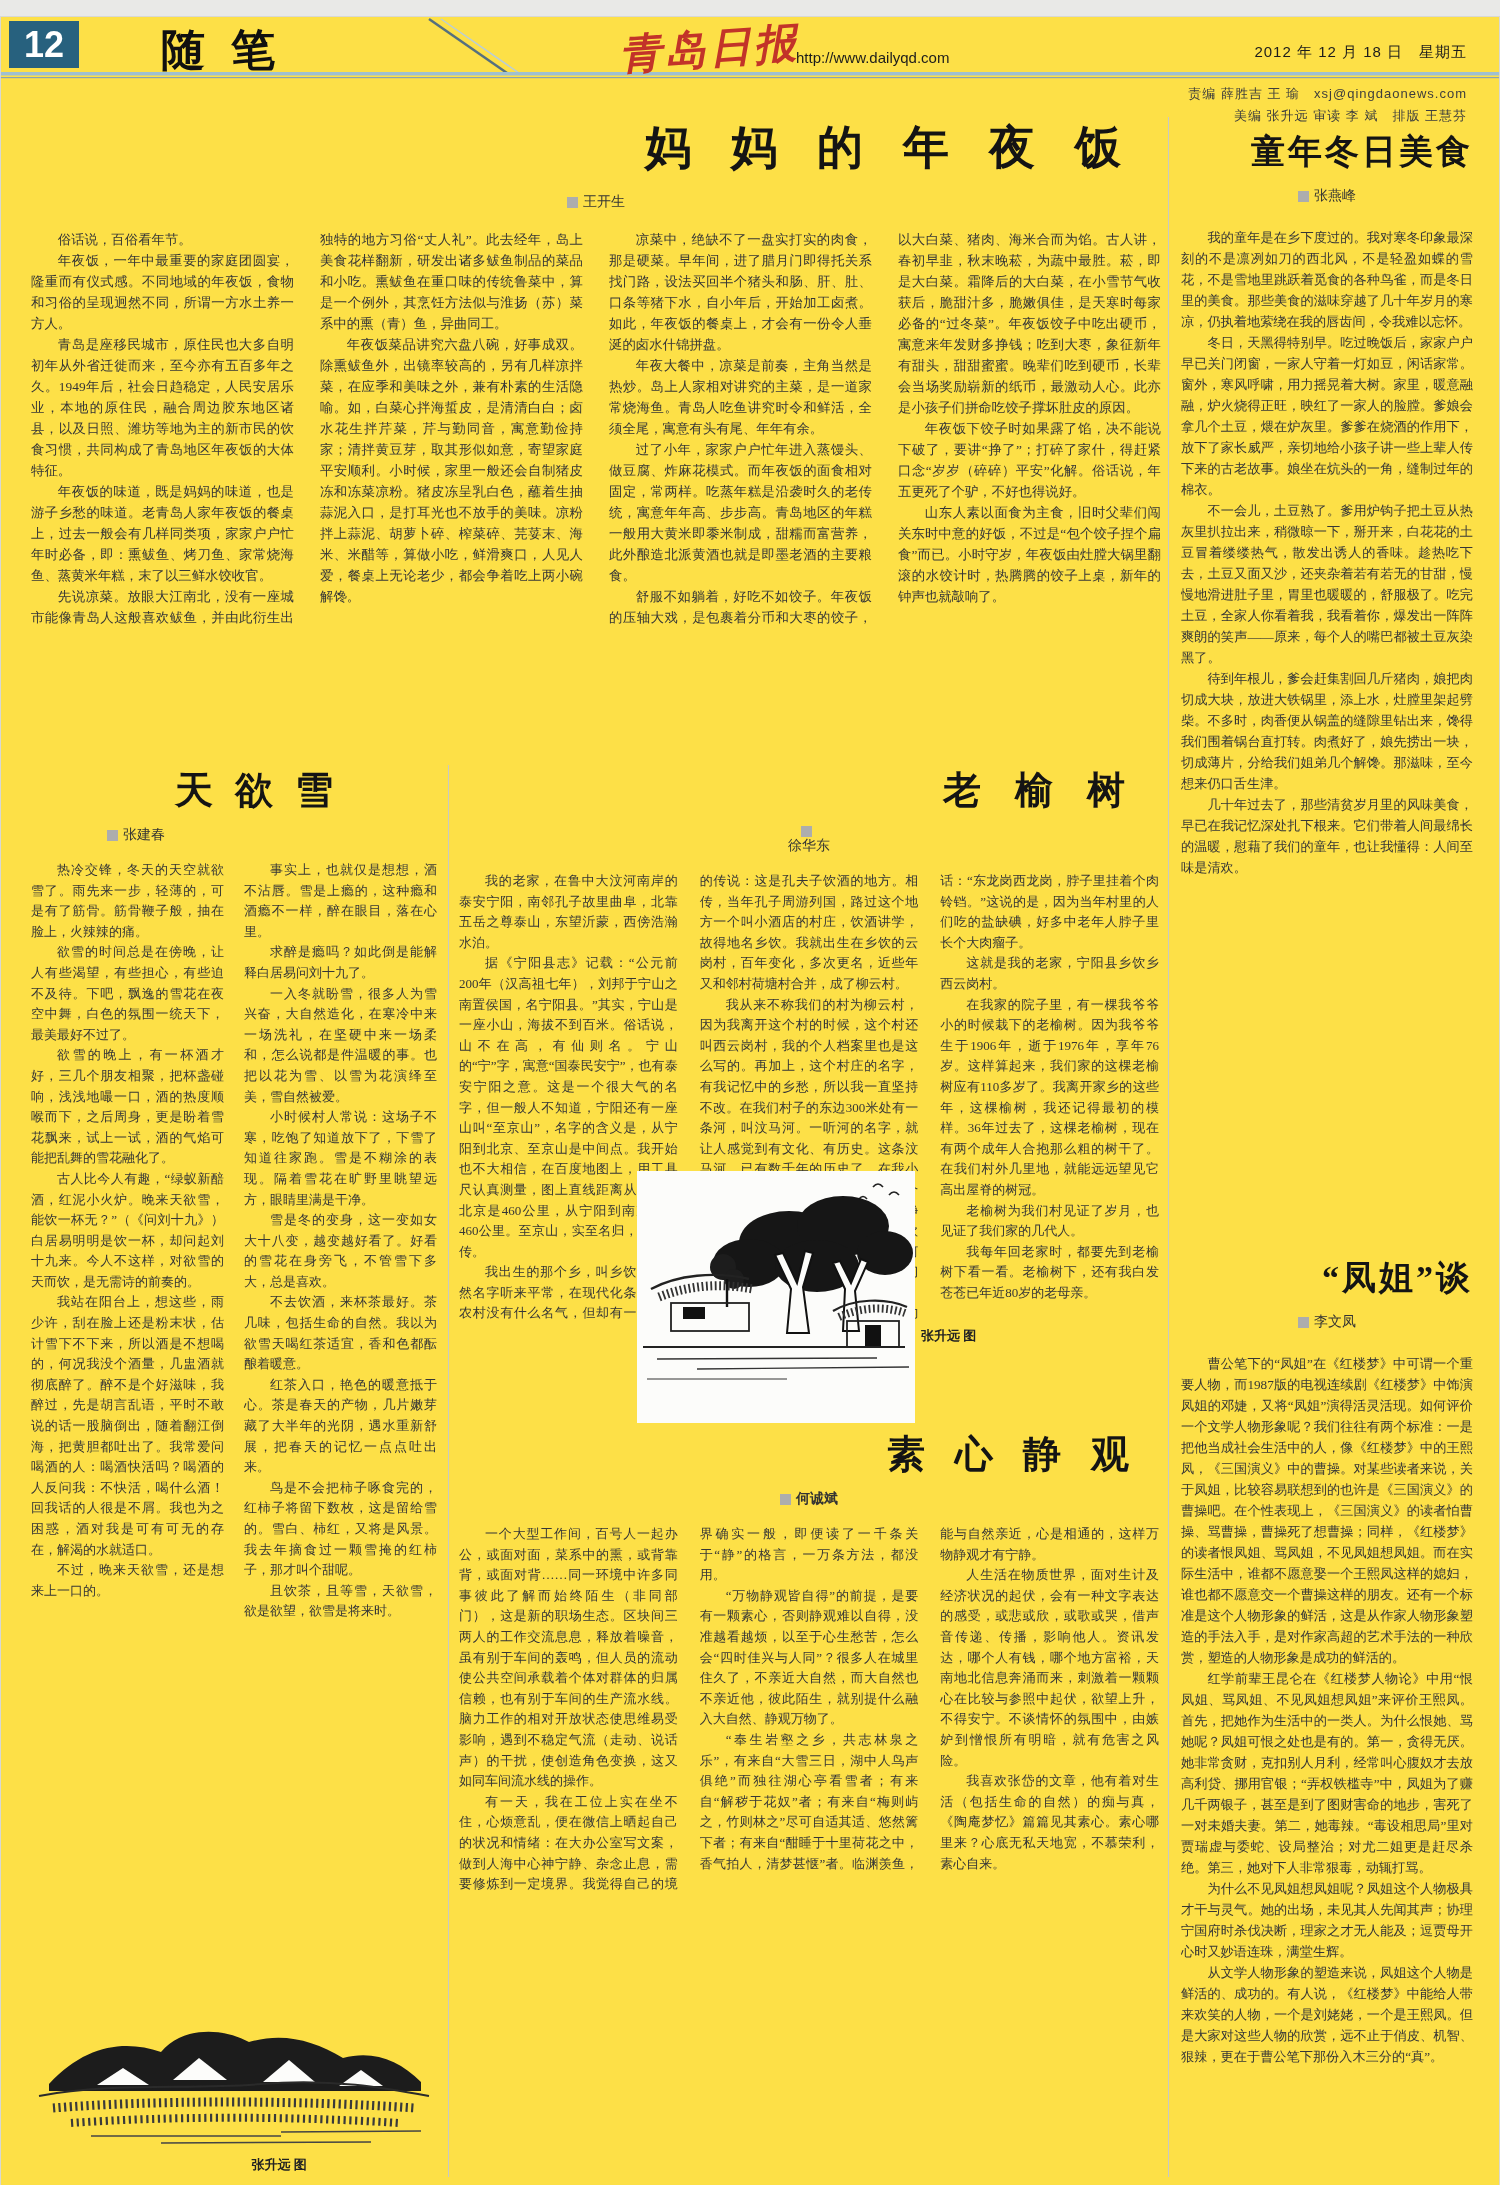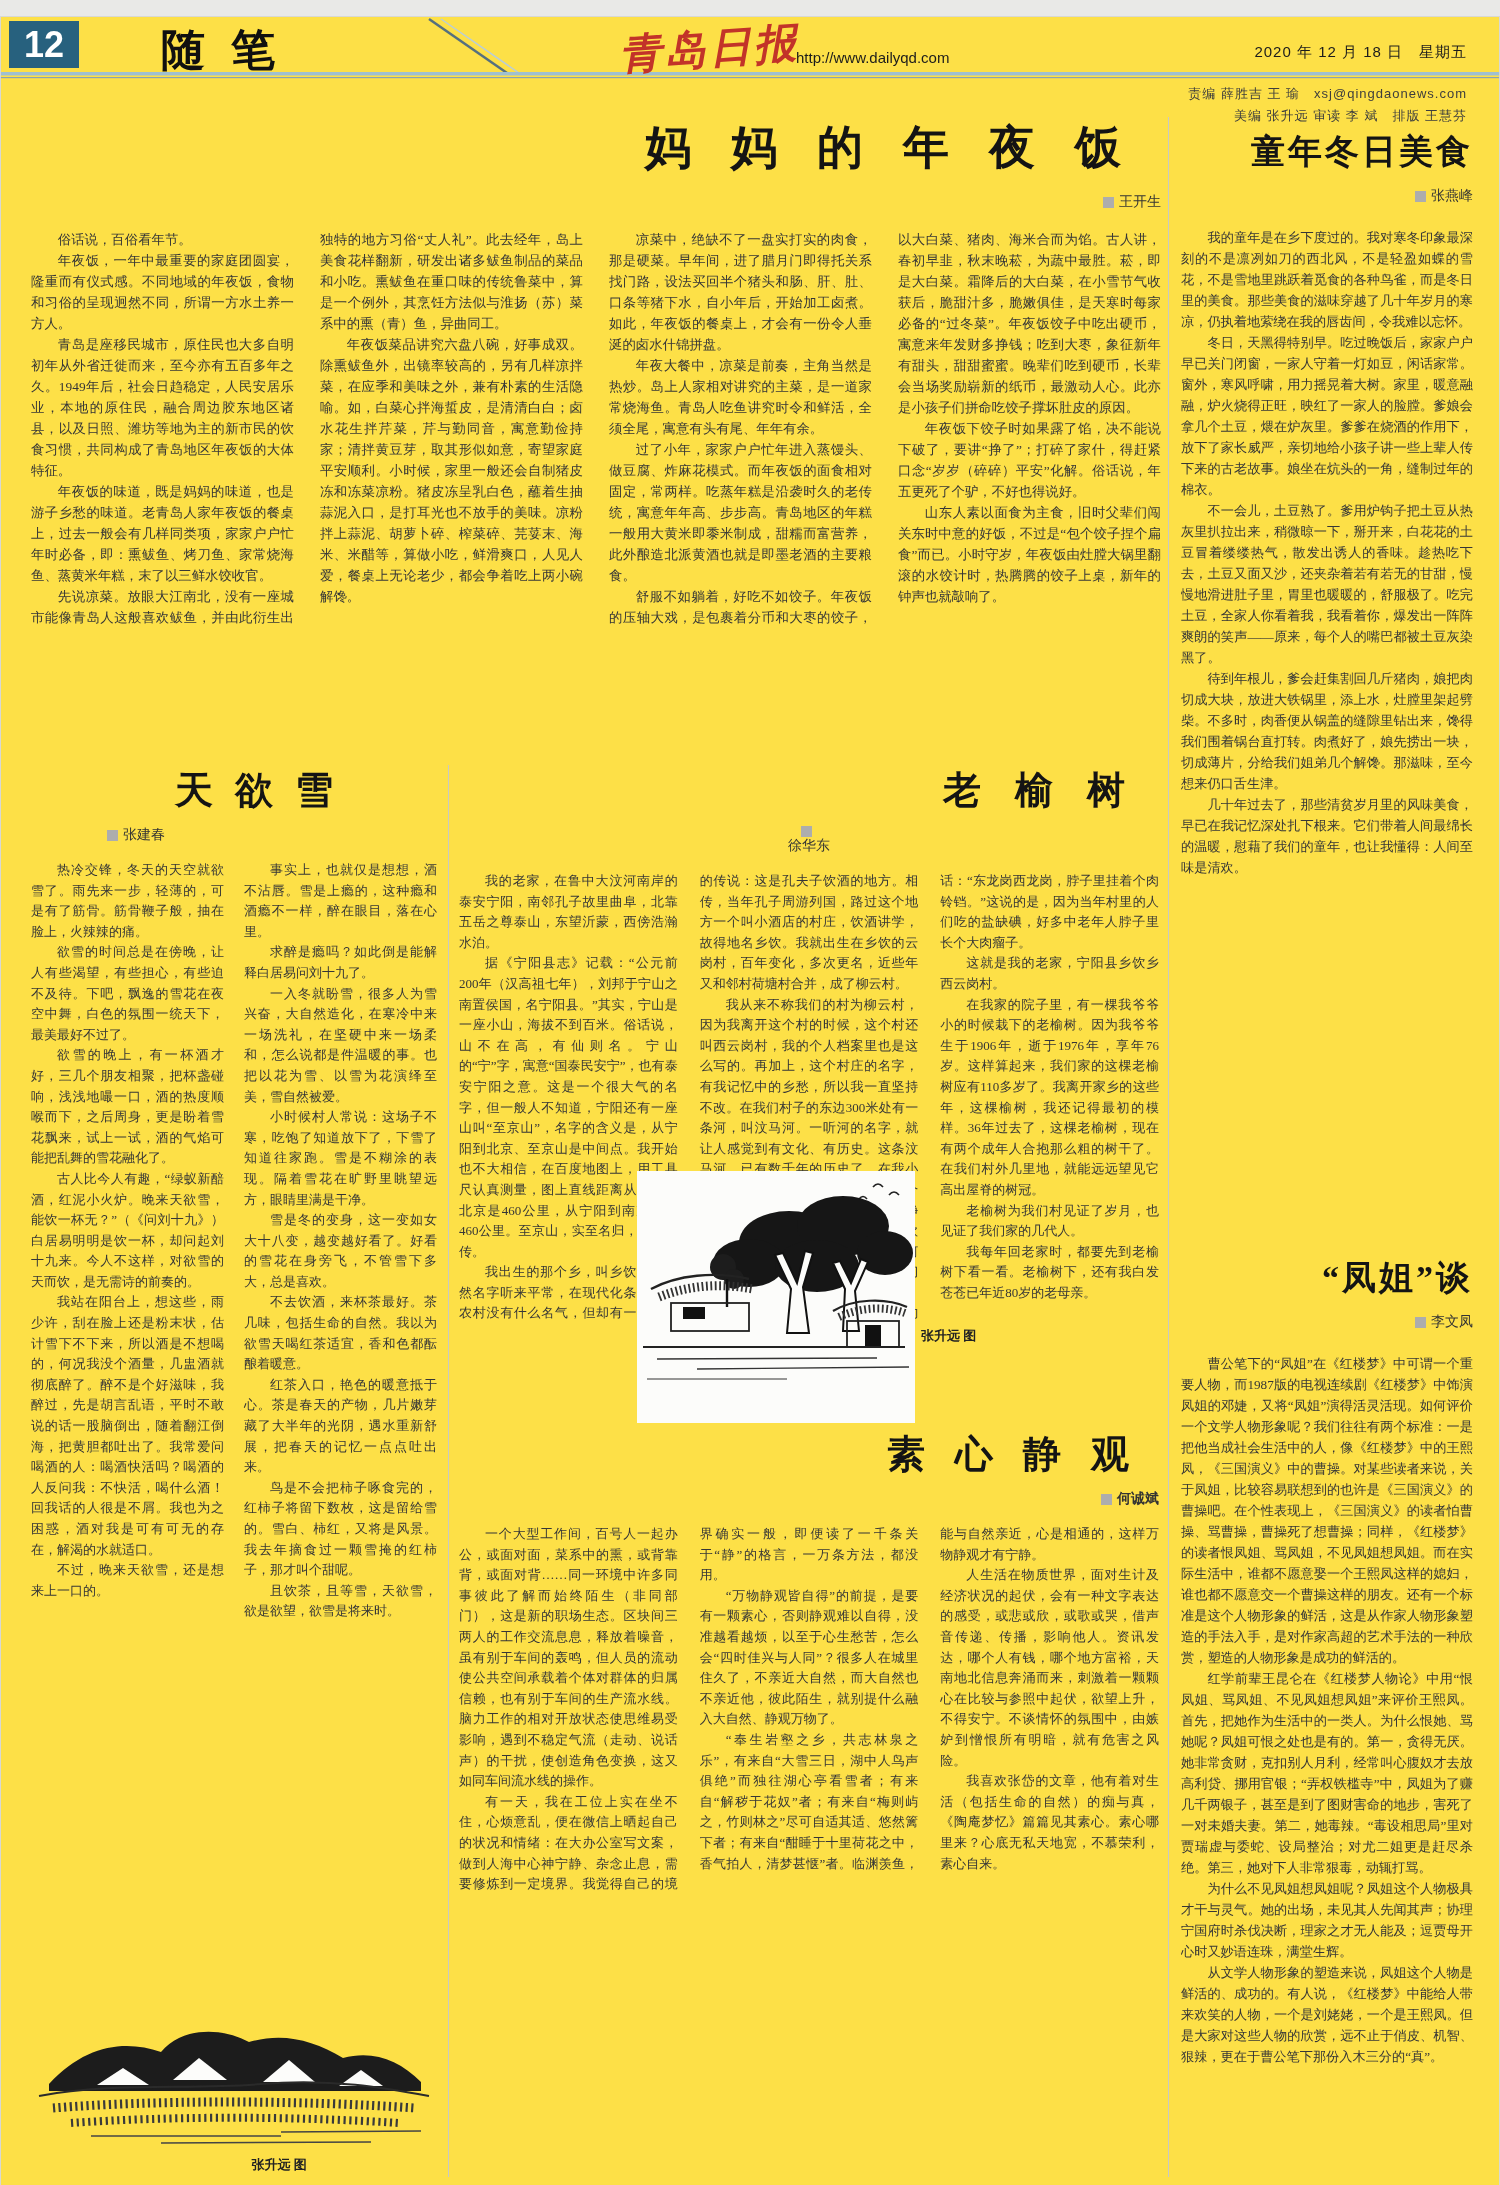--- a/index.html
+++ b/index.html
@@ -18,21 +18,21 @@
            font-size:15px;color:#1c1c1c;}
   .issue-date{position:absolute;right:32px;top:26px;font-family:"Liberation Sans", sans-serif;
            font-size:15px;color:#1c1c1c;letter-spacing:1px;}
   .editors{position:absolute;right:32px;text-align:right;font-family:"Liberation Sans", sans-serif;
            font-size:13px;color:#3d3d3d;letter-spacing:1px;}
   .editors.l1{top:68px;} .editors.l2{top:90px;}
   .hdr-svg{position:absolute;left:0;top:0;}
   
   .art-title{font-weight:900;color:#141414;text-align:right;white-space:nowrap;}
   .byline{font-size:14px;color:#333;display:flex;align-items:center;}
-  .byline.center{justify-content:flex-end;}
+  .byline.center{justify-content:center;}
   .byline .sq{width:11px;height:11px;background:#adadad;display:inline-block;margin-right:5px;}
   .cols{text-align:justify;overflow:hidden;}
   .cols p{margin:0;text-indent:2em;}
   
   .a-main{position:absolute;left:30px;top:100px;width:1130px;}
   .a-main .art-title{font-size:46px;letter-spacing:40px;padding-left:40px;}
   .a-main .byline{margin-top:14px;}
   .a-main .cols{margin-top:18px;column-count:4;column-gap:26px;height:505px;
                 font-size:13.4px;line-height:21px;}
   
@@ -80,21 +80,21 @@
   <svg class="hdr-svg" width="1500" height="70">
     <line x1="428" y1="2" x2="506" y2="56" stroke="#55707f" stroke-width="2.5"></line>
     <line x1="440" y1="2" x2="518" y2="56" stroke="#b9cdd8" stroke-width="1.5"></line>
     <rect x="0" y="55" width="1500" height="3.5" fill="#9fc0d0"></rect>
     <rect x="0" y="60" width="1500" height="1.2" fill="#8aa3b2"></rect>
   </svg>
   <div class="pagenum">12</div>
   <div class="section-name">随笔</div>
   <div class="masthead">青岛日报</div>
   <div class="site-url">http://www.dailyqd.com</div>
-  <div class="issue-date">2020 年 12 月 18 日　星期五</div>
+  <div class="issue-date">2012 年 12 月 18 日　星期五</div>
   <div class="editors l1">责编 薛胜吉 王 瑜　xsj@qingdaonews.com</div>
   <div class="editors l2">美编 张升远 审读 李 斌　排版 王慧芬</div>
 
   <div class="vsep rail"></div>
   <div class="vsep mid"></div>
 
   <div class="a-main">
     <div class="art-title">妈妈的年夜饭</div>
     <div class="byline center">
       <span class="sq"></span>

